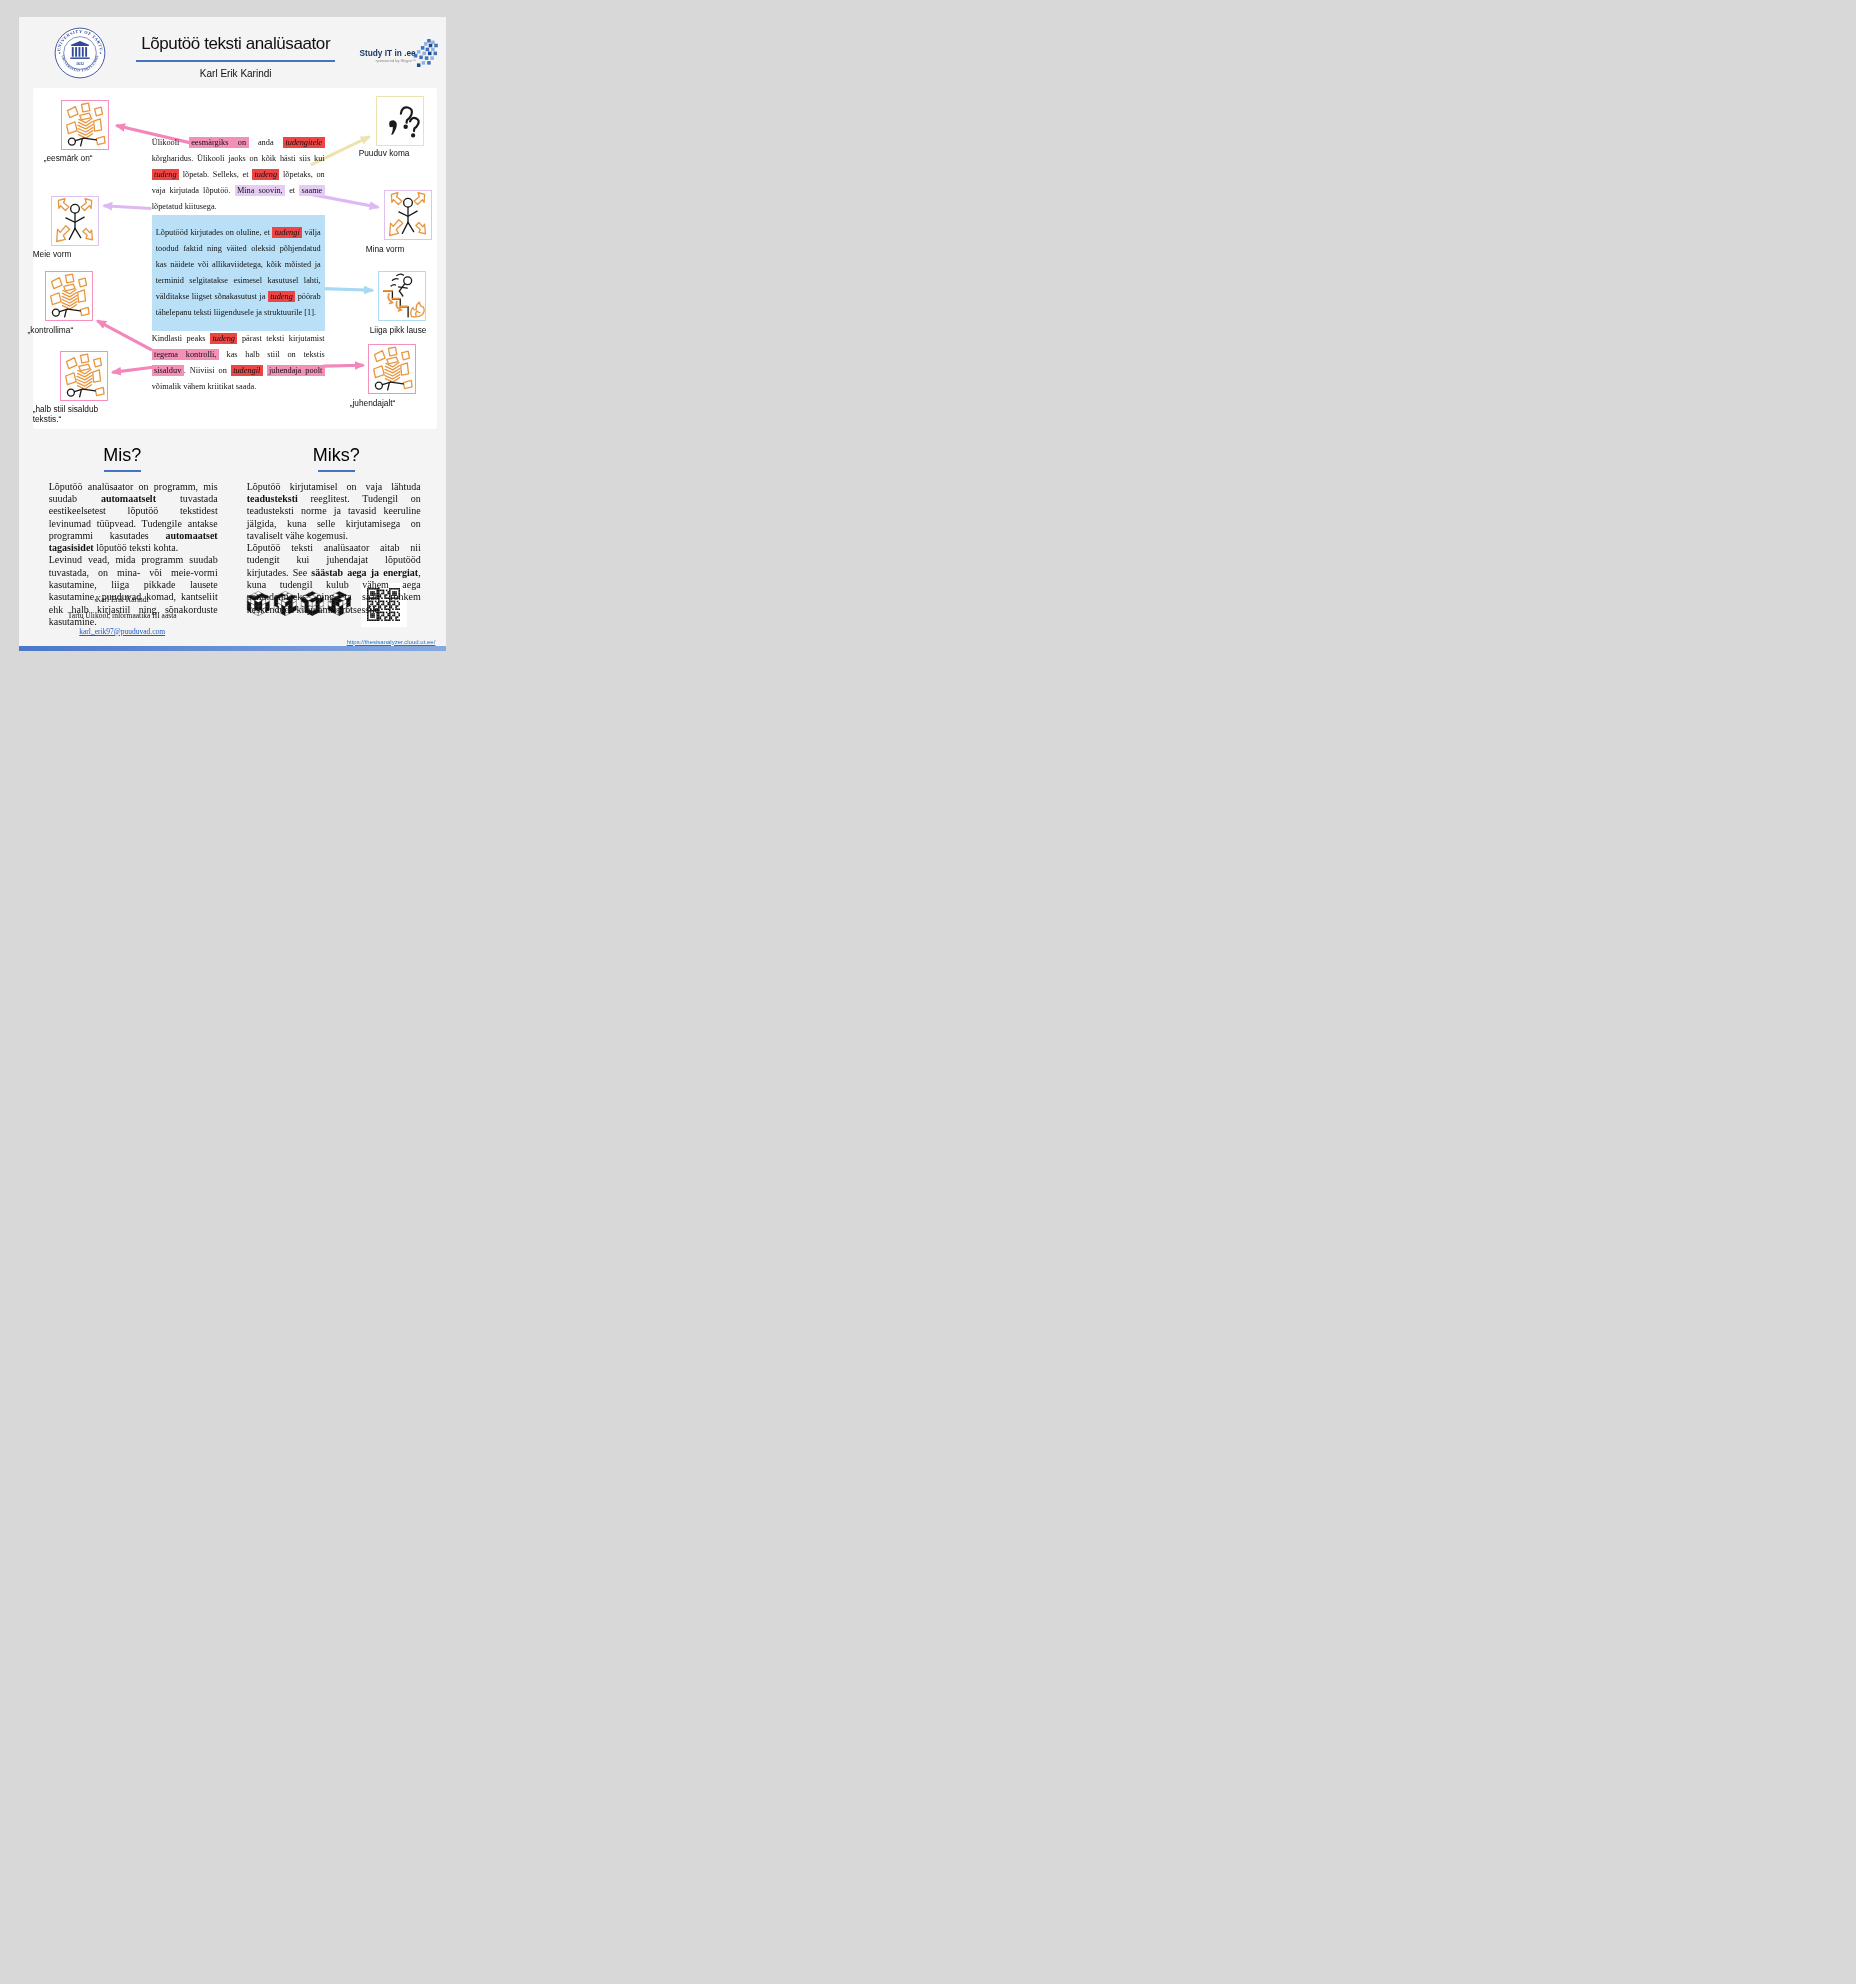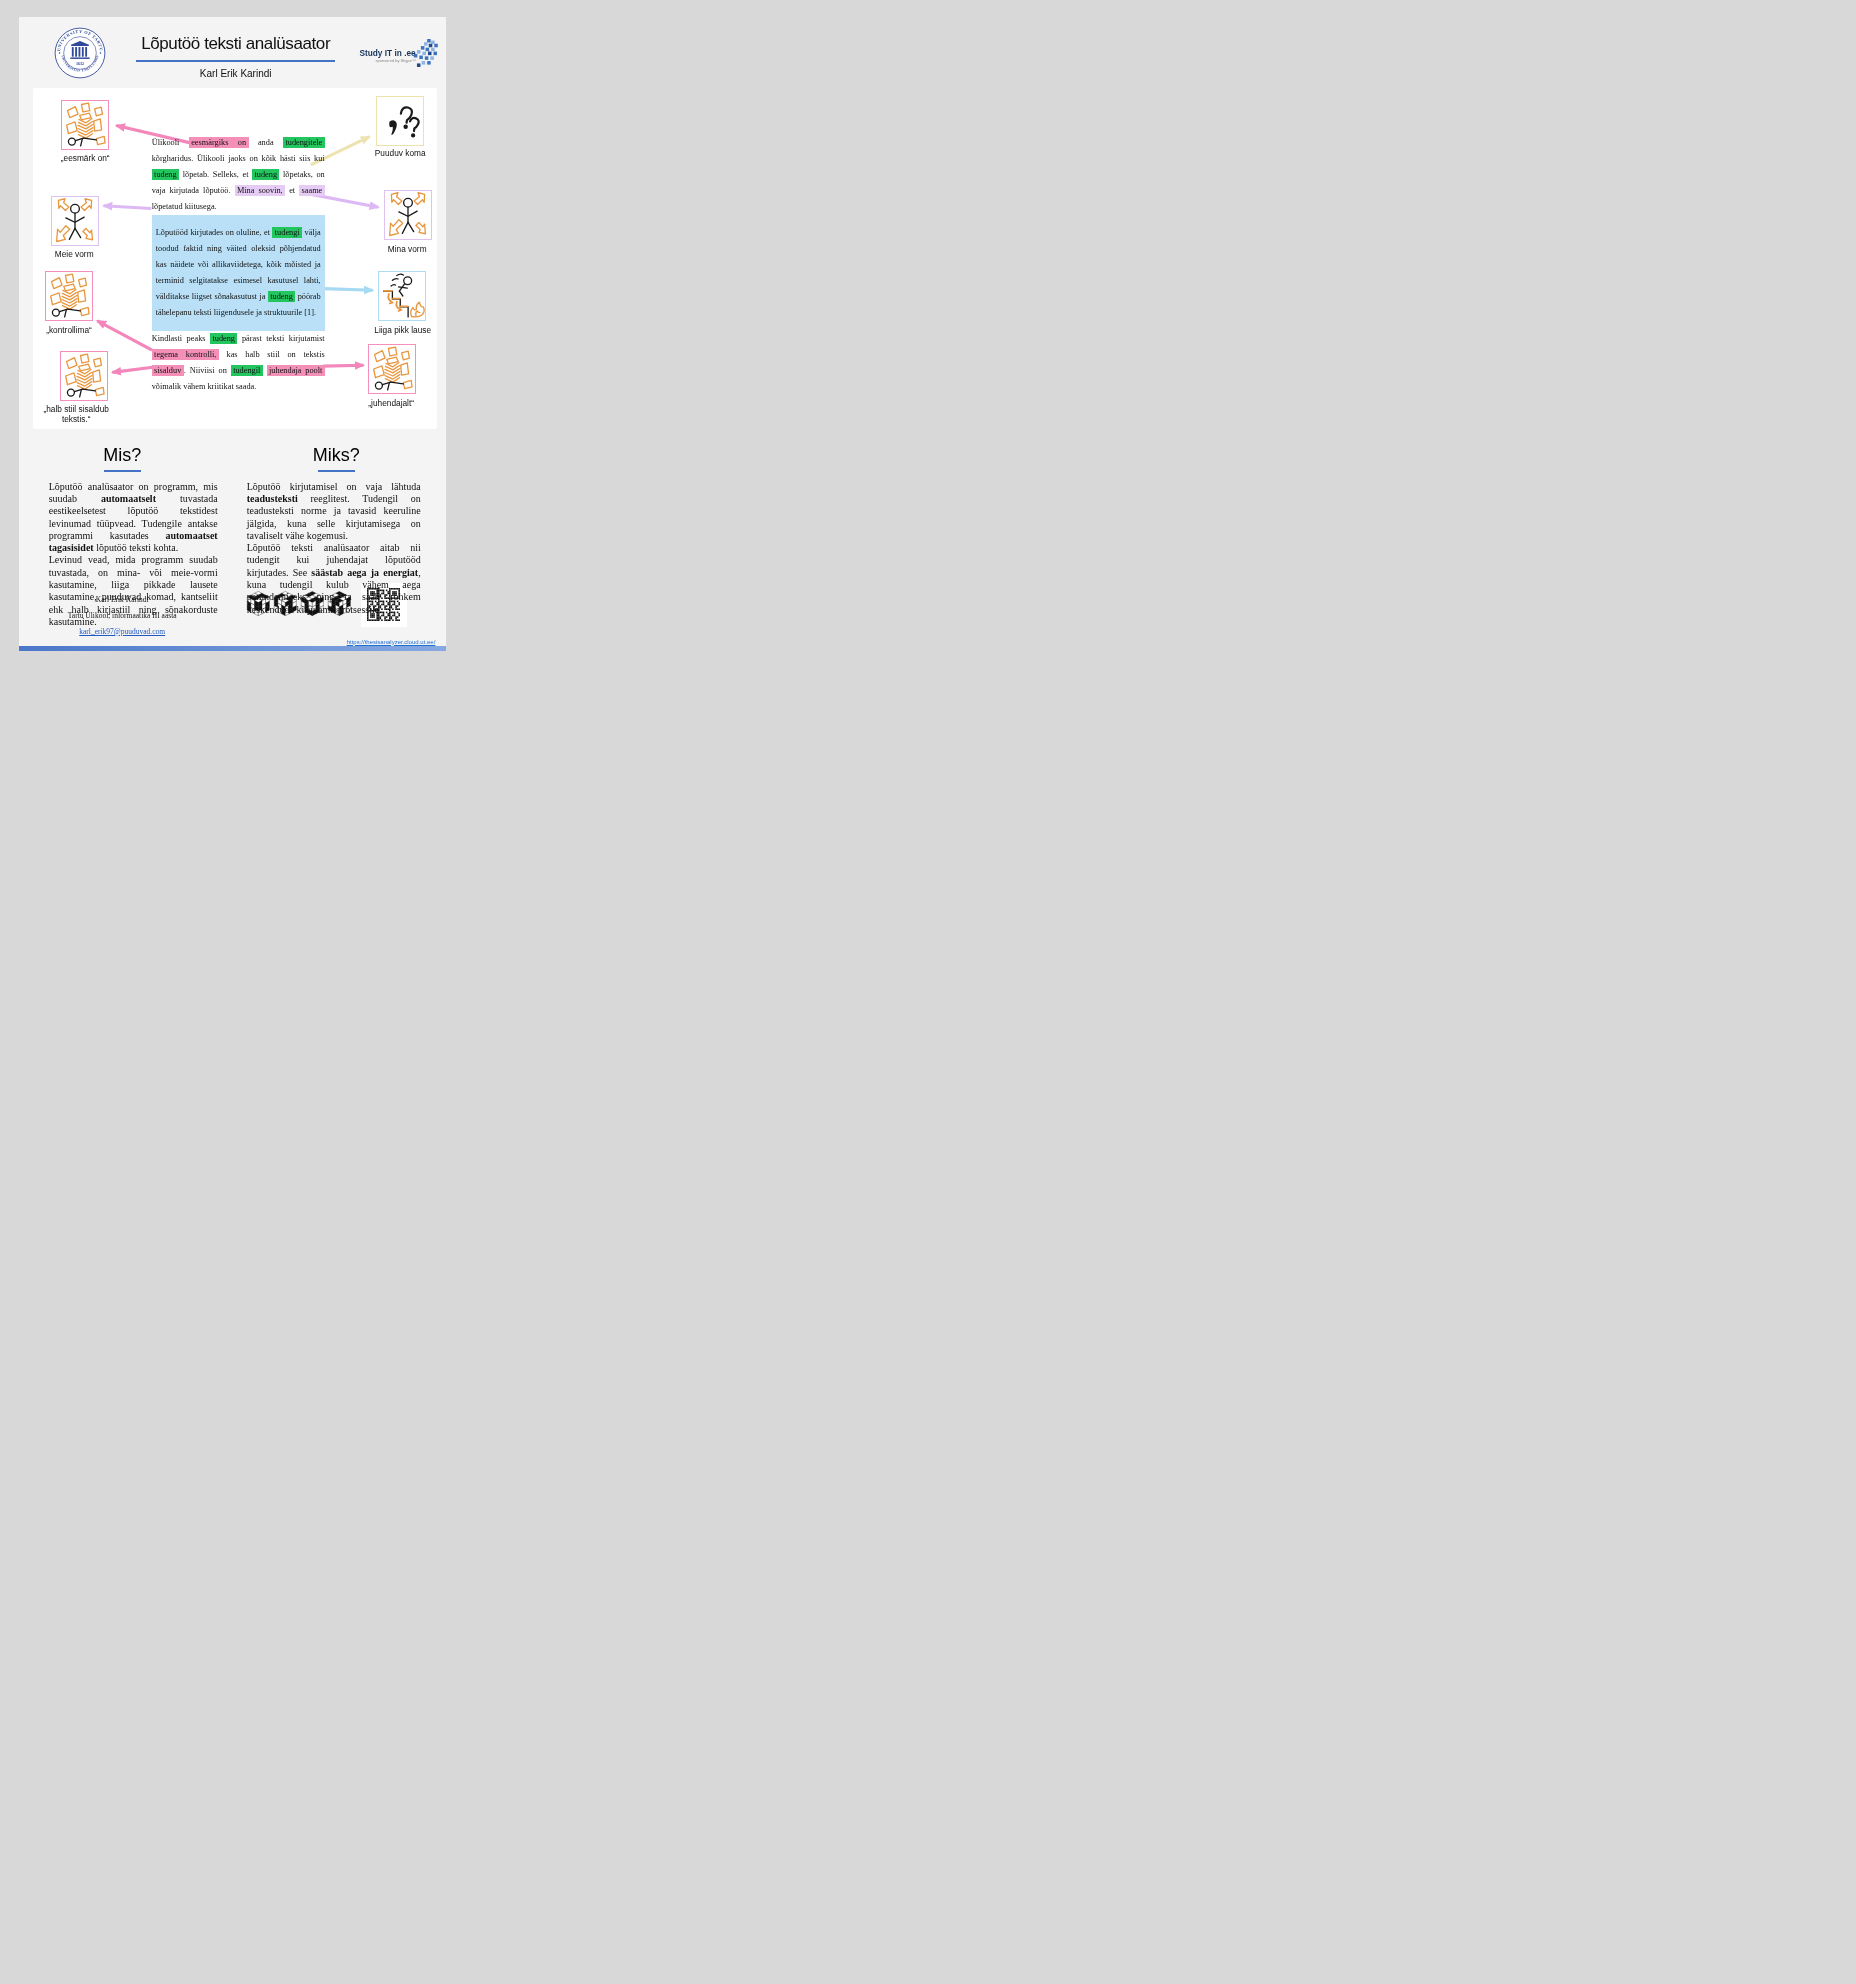--- a/index.html
+++ b/index.html
@@ -29,32 +29,32 @@
     position:absolute;left:14px;top:71px;width:404px;height:341px;
     background:#ffffff;border-radius:2.4px;
   }
   .arrows{position:absolute;left:0;top:0;z-index:1;pointer-events:none;}
   .icon-box{
     position:absolute;width:48px;height:50px;background:#fff;
     border:1.2px solid #ccc;box-sizing:border-box;z-index:2;
   }
   .icon-box svg{width:100%;height:100%;}
   .icon-label{
-    position:absolute;z-index:2;font-size:8.3px;color:#111;text-align:center;line-height:10.3px;
+    position:absolute;z-index:2;font-size:8.3px;color:#111;text-align:left;line-height:10.3px;
   }
   .textcol{
     position:absolute;left:119px;top:47px;width:173px;z-index:2;
     font-family:"Liberation Serif","DejaVu Serif",serif;
     font-size:8.3px;line-height:16px;color:#111;
     text-align:justify;
   }
   .textcol p{margin:0;}
   .hl{padding:1.2px 2.4px;}
   .hl-pink{background:#f48fb8;}
-  .hl-green{background:#22c55e;}
+  .hl-green{background:#ef4444;font-style:italic;}
   .hl-purple{background:#e6cbf5;}
   .blue-block{background:#b9e0f7;margin-left:-4px;padding:10px 4px;}
   
   .sec-head{position:absolute;width:119px;text-align:center;font-size:18px;color:#000000;z-index:2;}
   .sec-rule{width:37px;height:2.4px;background:#4472c4;margin:4px auto 0;}
   .sec-par{
     position:absolute;font-family:"Liberation Serif","DejaVu Serif",serif;
     font-size:10px;line-height:12.3px;color:#111;text-align:justify;z-index:2;
   }
   .sec-par p{margin:0;}

